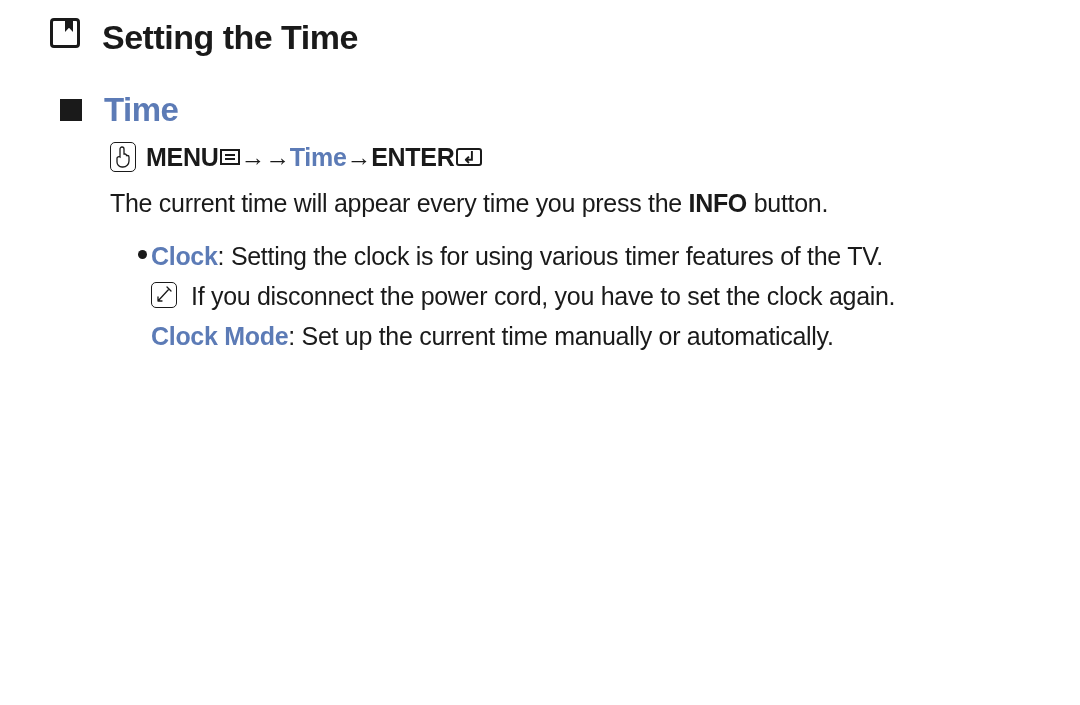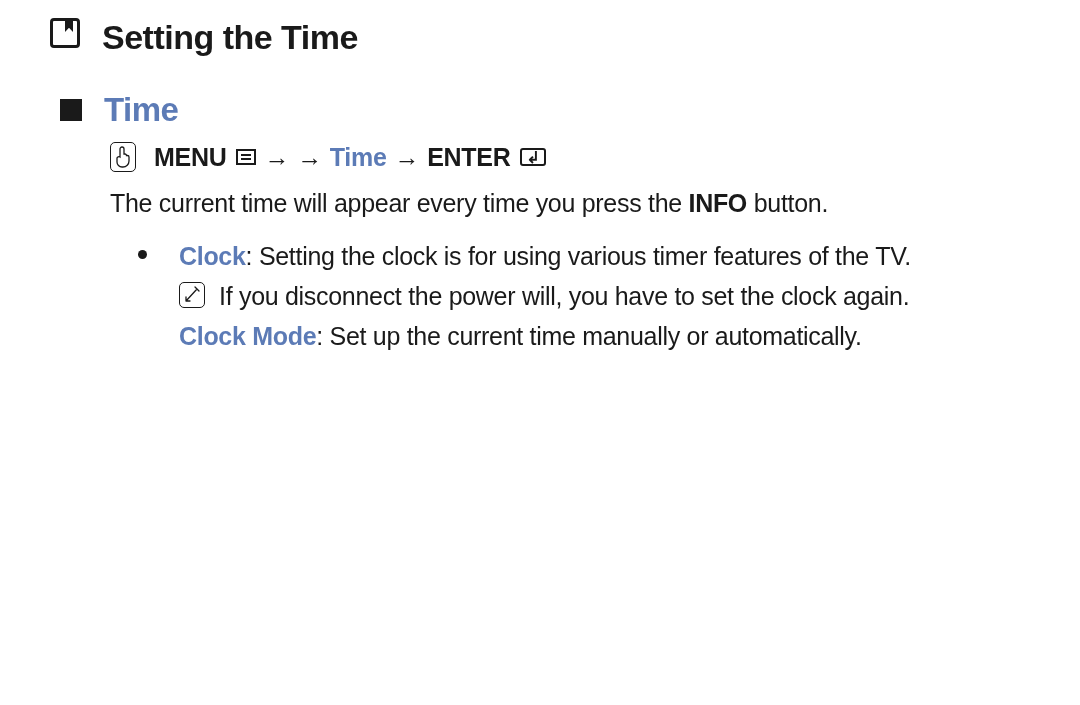--- a/index.html
+++ b/index.html
@@ -75,21 +75,20 @@
     margin-left: 60px;
     font-size: 25px;
     line-height: 1.45;
     letter-spacing: -0.3px;
   }
 
   .nav-row {
     display: flex;
     align-items: center;
     flex-wrap: wrap;
-    gap: 8px;
     margin-bottom: 10px;
   }
   .hand-icon {
     width: 26px;
     height: 30px;
     border: 1.5px solid #1a1a1a;
     border-radius: 5px;
     box-sizing: border-box;
     position: relative;
     margin-right: 10px;
@@ -133,21 +132,21 @@
     font-size:16px;
     font-weight:700;
   }
 
   .para { margin: 4px 0 8px 0; }
   .bold { font-weight:700; }
 
   
   .bullet-row {
     display:flex;
-    gap:32px;
+    gap:4px;
     margin-left:28px;
     margin-top:16px;
   }
   .dot {
     width:9px; height:9px;
     background:#1a1a1a;
     border-radius:50%;
     margin-top:12px;
     flex-shrink:0;
   }
@@ -217,21 +216,21 @@
         <div>
           <span class="term">Clock</span><span>: Setting the clock is for using various timer features of the TV.</span>
         </div>
 
         <div class="note-row">
           <span class="note-icon">
             <svg width="18" height="18" viewBox="0 0 18 18">
               <path d="M3 15 L14 3 M3 15 L3 11 M3 15 L7 15 M12 1 L16 5" fill="none" stroke="#1a1a1a" stroke-width="1.3" stroke-linecap="round"></path>
             </svg>
           </span>
-          <span class="note-text">If you disconnect the power will, you have to set the clock again.</span>
+          <span class="note-text">If you disconnect the power cord, you have to set the clock again.</span>
         </div>
 
         <div class="sub-para">
           <span class="term">Clock Mode</span><span>: Set up the current time manually or automatically.</span>
         </div>
 
       </div>
     </div>
 
   </div>

